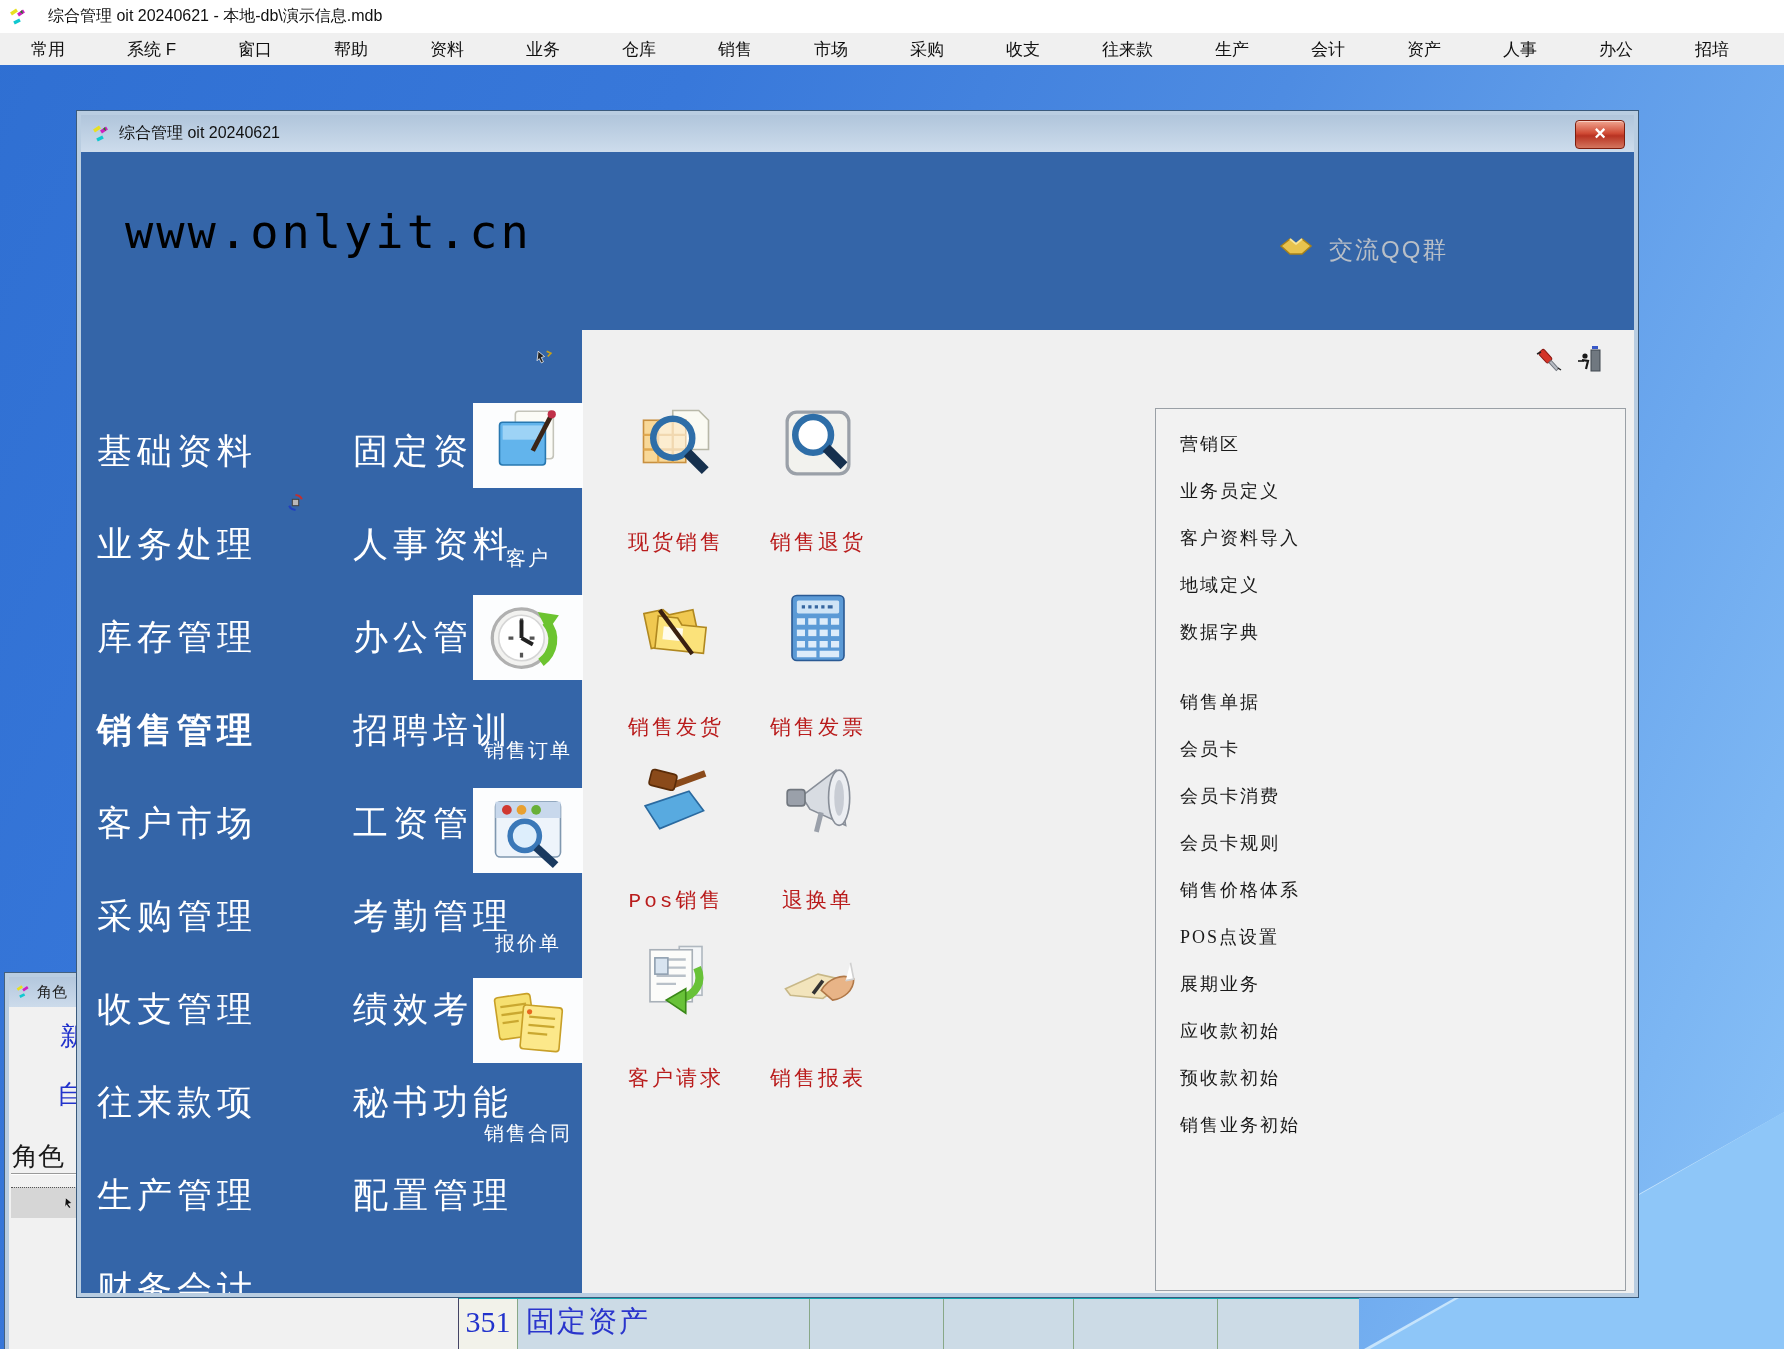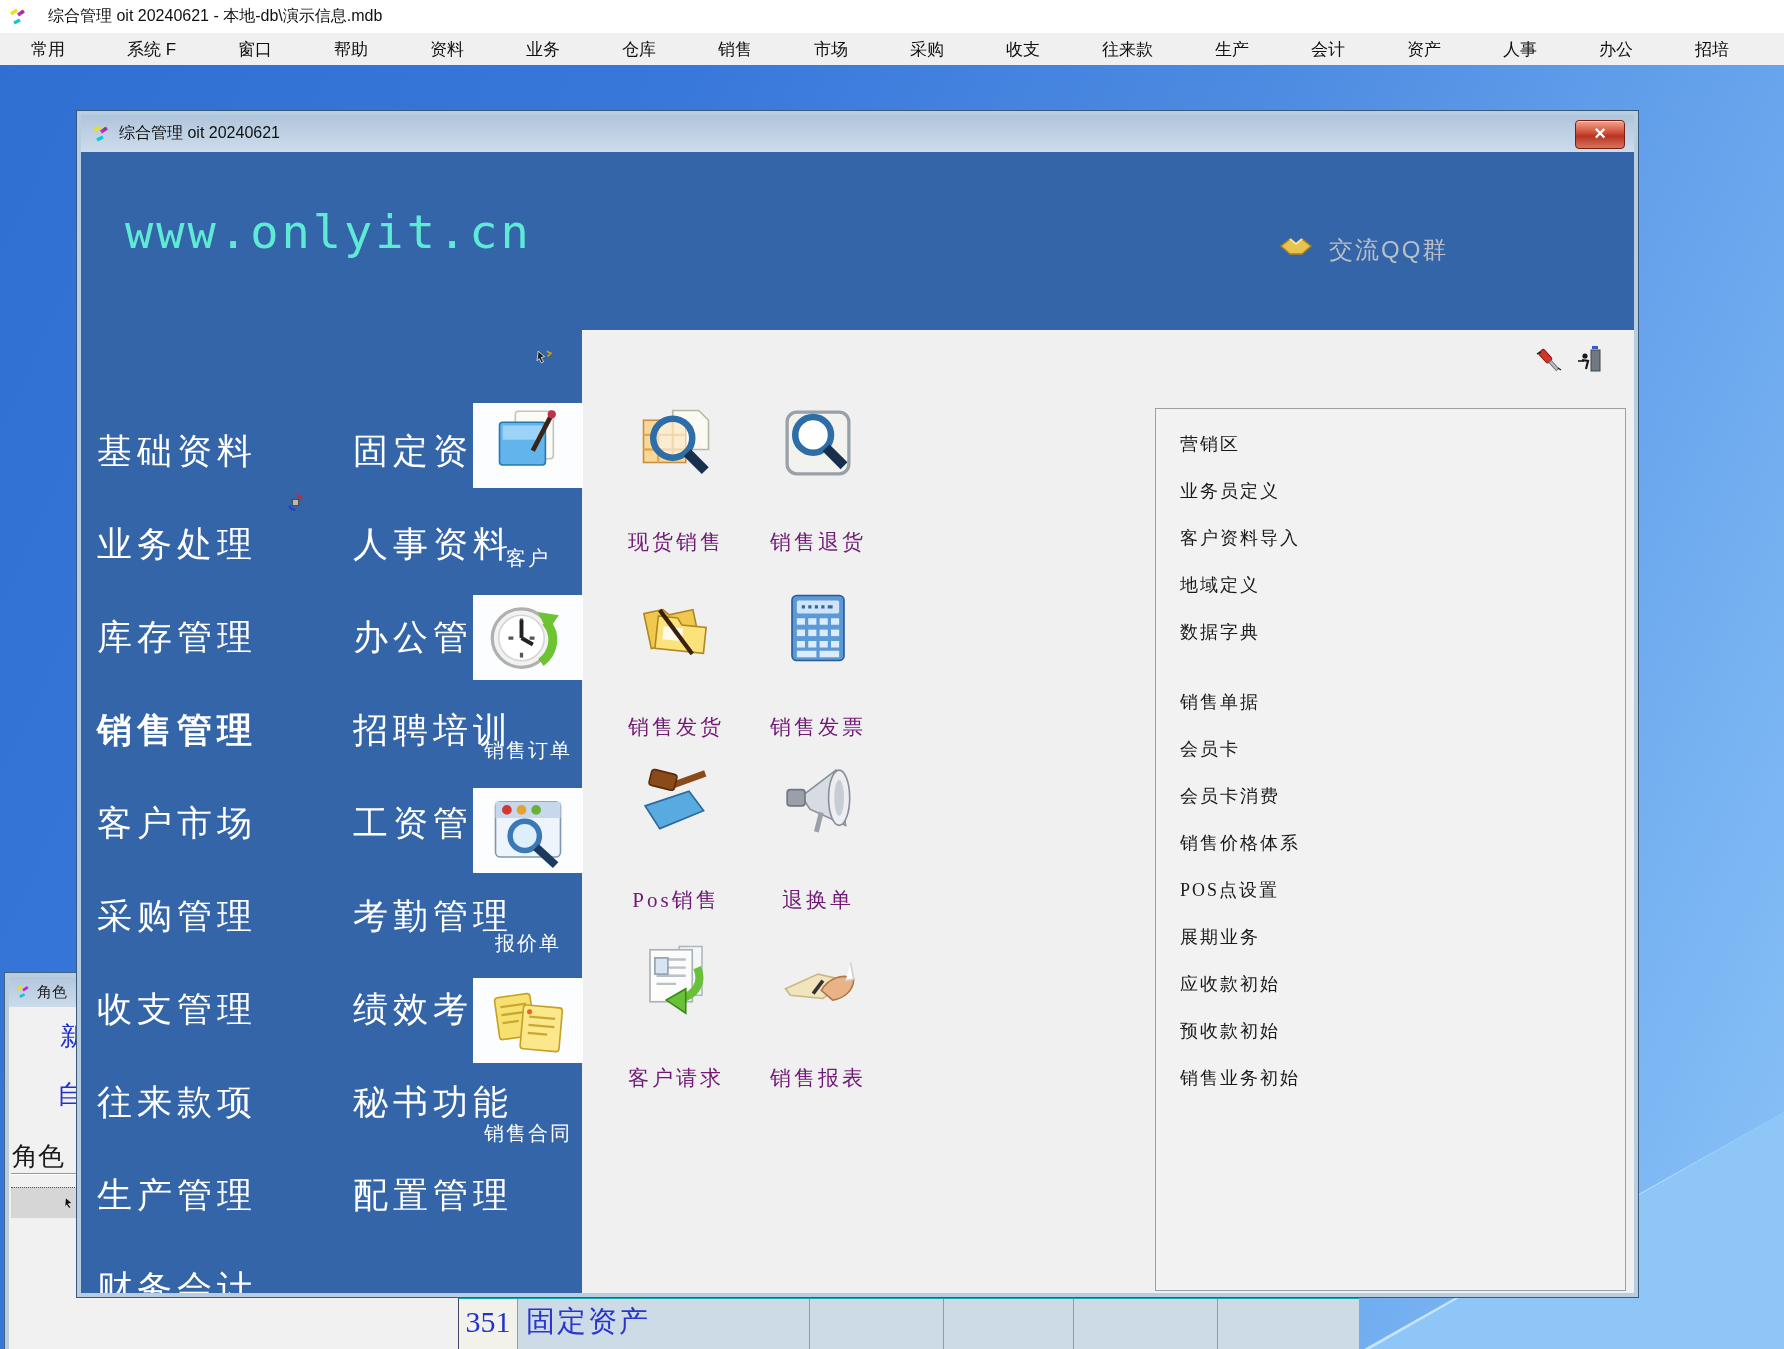--- a/index.html
+++ b/index.html
@@ -47,43 +47,43 @@
     background:linear-gradient(180deg,#b0c5db,#cddcec);display:flex;align-items:center;gap:8px;
     padding-left:10px;font-size:16px;color:#111}
   .close-btn{position:absolute;right:9px;top:5px;width:48px;height:27px;cursor:default;
     background:linear-gradient(180deg,#f0a590,#d14c36 45%,#b83322 55%,#d4755e);
     border:1px solid #7c1d0e;border-radius:4px;color:#fff;font-weight:bold;font-size:20px;
     line-height:25px;text-align:center;box-shadow:inset 0 1px 0 rgba(255,255,255,.5)}
   .mw-content{position:absolute;top:37px;left:0;right:0;bottom:0;background:#f0f0f0;overflow:hidden}
 
   .banner{position:absolute;top:0;left:0;right:0;height:178px;background:#3465a8}
   .site-text{position:absolute;left:44px;top:52px;font-family:"DejaVu Sans Mono",monospace;
-    font-size:47px;color:#5eead4;letter-spacing:3px}
+    font-size:47px;color:#000000;letter-spacing:3px}
   .qq-link{position:absolute;left:1248px;top:82px;font-size:24px;color:#b9bfc7;letter-spacing:2px;cursor:default}
   .hand-icon{position:absolute;left:1198px;top:80px;width:34px;height:28px}
 
   .sidebar{position:absolute;left:0;top:178px;width:501px;bottom:0;background:#3465a8}
   .side-col{position:absolute;display:flex;flex-direction:column;gap:46px;color:#ffffff;
     font-size:35px;font-family:"Liberation Serif",serif;letter-spacing:5px;white-space:nowrap}
   .side-col.c1{left:16px;top:98px}
   .side-col.c2{left:272px;top:98px}
   .side-col .bold{font-weight:bold}
   .side-col span{cursor:default}
 
   
   .tile-item{position:absolute;left:392px;width:110px;z-index:3}
   .tile{height:85px;background:#fcfdfe;display:flex;align-items:center;justify-content:center}
   .tile-label{position:absolute;top:142px;width:100%;text-align:center;color:#ffffff;
     font-size:20px;letter-spacing:2px;font-family:"Liberation Serif",serif;white-space:nowrap}
 
   
   .cs-item{position:absolute;width:150px;text-align:center;cursor:default}
   .cs-ico{width:82px;height:78px;margin:0 auto}
-  .cs-label{display:block;margin-top:46px;font-size:21px;color:#701a75;
-    font-family:Liberation Serif, serif;letter-spacing:3px;white-space:nowrap}
+  .cs-label{display:block;margin-top:46px;font-size:21px;color:#b91c1c;
+    font-family:Liberation Mono, monospace;letter-spacing:3px;white-space:nowrap}
 
   
   .right-panel{position:absolute;left:1074px;top:256px;width:471px;bottom:2px;
     background:#f2f2f2;border:1px solid #9aa0a6;box-sizing:border-box;padding-top:12px}
   .rp-item{margin-left:24px;font-size:18px;color:#1a1a1a;font-family:"Liberation Serif",serif;
     letter-spacing:2px;height:47px;line-height:47px;cursor:default;white-space:nowrap}
   .rp-gap{height:23px}
 
   .tool-ico{position:absolute;width:30px;height:30px;cursor:default}
   .busy-ico{position:absolute;width:17px;height:17px}
@@ -420,20 +420,21 @@
     <div class="right-panel">
       <div class="rp-item">营销区</div>
       <div class="rp-item">业务员定义</div>
       <div class="rp-item">客户资料导入</div>
       <div class="rp-item">地域定义</div>
       <div class="rp-item">数据字典</div>
       <div class="rp-gap"></div>
       <div class="rp-item">销售单据</div>
       <div class="rp-item">会员卡</div>
       <div class="rp-item">会员卡消费</div>
+      <div class="rp-item">会员卡规则</div>
       <div class="rp-item">销售价格体系</div>
       <div class="rp-item">POS点设置</div>
       <div class="rp-item">展期业务</div>
       <div class="rp-item">应收款初始</div>
       <div class="rp-item">预收款初始</div>
       <div class="rp-item">销售业务初始</div>
     </div>
 
   </div>
 </div>

